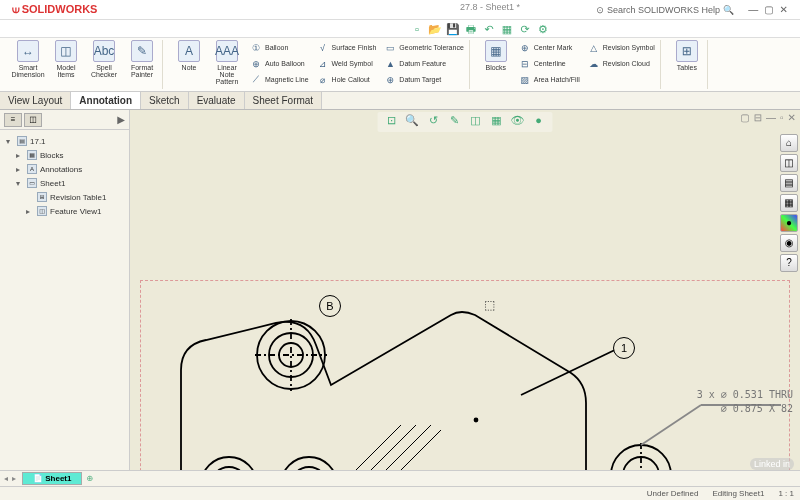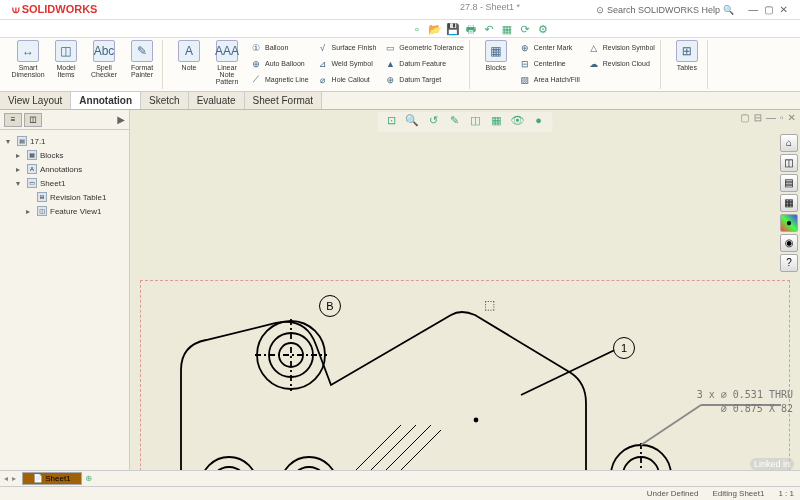--- a/index.html
+++ b/index.html
@@ -44,21 +44,21 @@
 .canvas-tr span { font-size: 10px; color: #888; cursor: pointer; }
 .rtools { position: absolute; top: 24px; right: 2px; display: flex; flex-direction: column; gap: 2px; }
 .rtools .rt { width: 18px; height: 18px; background: linear-gradient(#fff,#ddd); border: 1px solid #aaa; border-radius: 2px; font-size: 10px; text-align: center; line-height: 16px; cursor: pointer; }
 .watermark { position: absolute; top: 130px; left: 160px; font-family: "Comic Sans MS", cursive; font-size: 26px; font-weight: bold; font-style: italic; color: #ff0; }
 .drawing { position: absolute; top: 170px; left: 10px; right: 10px; bottom: 0; border: 1px dashed #d99; background: #edead9; }
 svg.part { position: absolute; bottom: 0; left: 0; }
 .balloon { position: absolute; }
 .balloon .circ { width: 22px; height: 22px; border: 1.5px solid #000; border-radius: 50%; background: #edead9; font-size: 11px; text-align: center; line-height: 20px; }
 .dim-text { position: absolute; font-size: 10px; color: #777; font-family: monospace; margin-left: 28px; }
 .btmtabs { position: absolute; bottom: 14px; left: 0; right: 0; height: 16px; background: #f5f3ea; display: flex; align-items: center; padding: 0 4px; border-top: 1px solid #ccc; font-size: 8px; }
-.btmtabs .bt { padding: 1px 10px; border: 1px solid #aaa; background: #a16207; cursor: pointer; }
+.btmtabs .bt { padding: 1px 10px; border: 1px solid #aaa; background: #5eead4; cursor: pointer; font-weight: bold; }
 .status { position: absolute; bottom: 0; left: 0; right: 0; height: 14px; background: #f5f3ea; display: flex; align-items: center; justify-content: flex-end; padding: 0 6px; gap: 14px; font-size: 8px; color: #555; border-top: 1px solid #ccc; }
 .linkedin { position: absolute; bottom: 16px; right: 6px; background: rgba(200,200,200,0.6); padding: 1px 4px; font-size: 9px; color: #fff; border-radius: 6px; }
 .cursor-icon { position: absolute; top: 188px; left: 354px; font-size: 12px; color: #333; }
 </style>
 </head>
 <body>
 
 <div class="menubar">
   <span class="logo">SOLIDWORKS</span>
   <span class="doc-title">27.8 - Sheet1 *</span>

